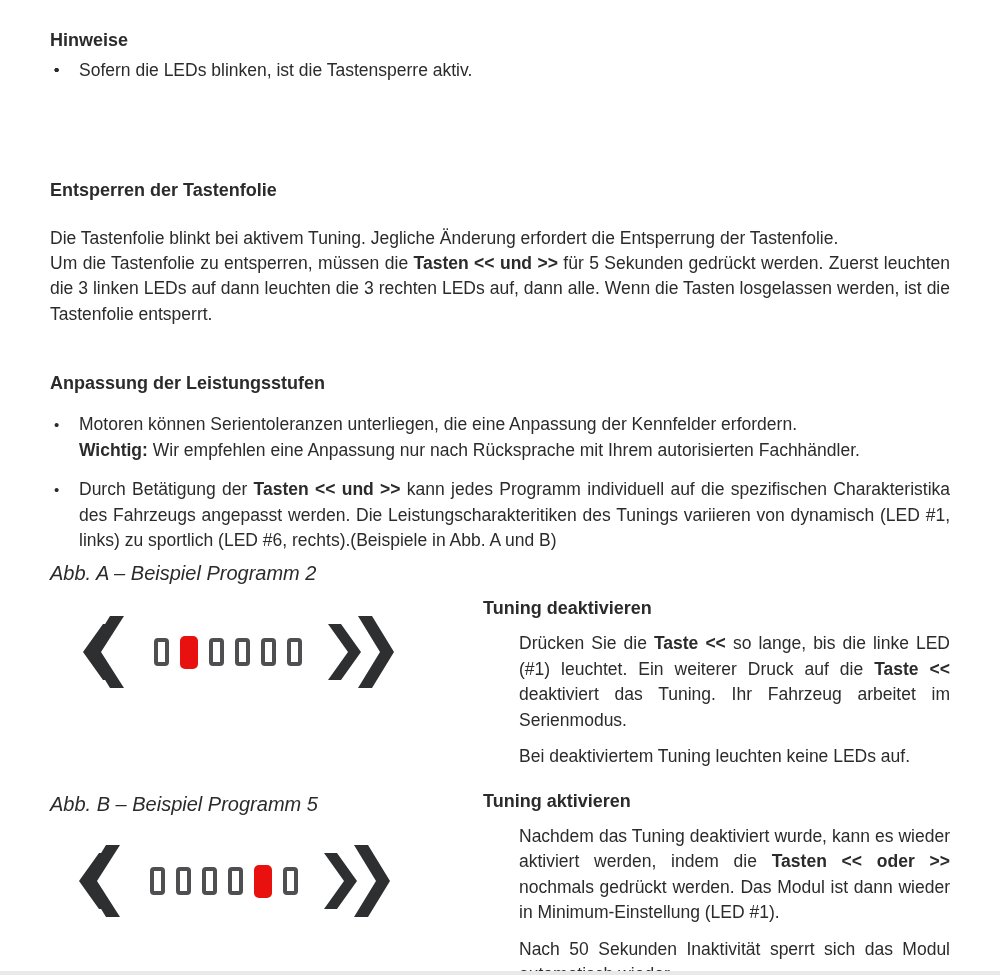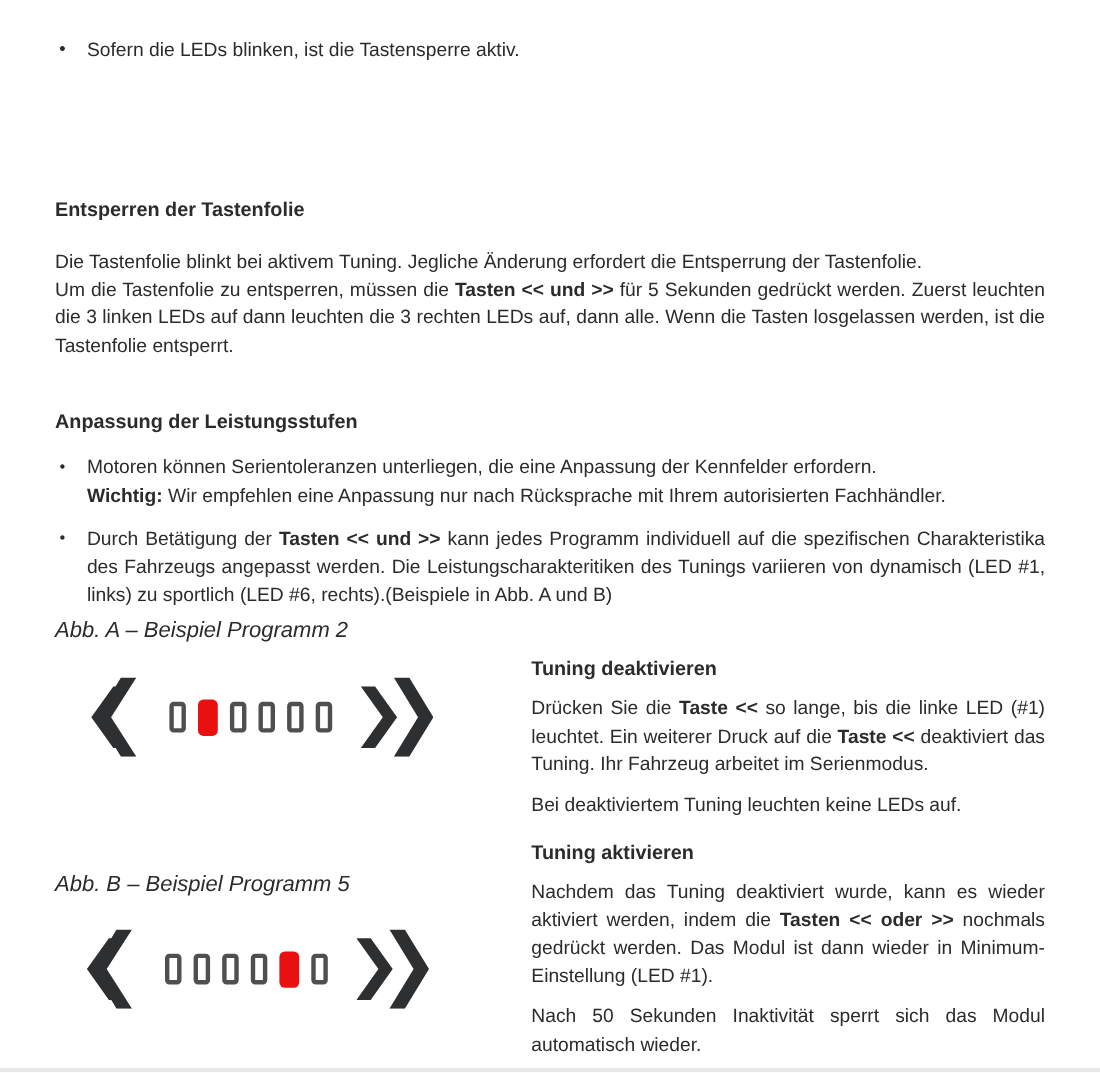--- a/index.html
+++ b/index.html
@@ -58,36 +58,37 @@
   .led.active {
     width:18px; height:33px;
     border:none;
     border-radius:5px;
     background:var(--led-red,#ea1111);
   }
 
   
   .right-col { width:467px; }
   .right-col h3 { margin-bottom:10px; }
-  .right-col .para { margin-bottom:11px; line-height:25.5px; }
+  .right-col .para { margin-bottom:11px; line-height:25.5px;margin-left:36px; }
   .right-col h3.second { margin-top:19px; }
 
   .bottom-edge {
     position:absolute; left:0; bottom:0;
     width:100%; height:4px;
     background:var(--bottom-edge,#e9e9e9);
   }
   b, .b { font-weight:bold; }
 </style>
 </head>
 <body>
 
 <div class="page">
 
   <section class="abs body-col" style="top:28px; left:50px;">
+    <h3 class="doc-h">Hinweise</h3>
     <ul class="doc-list" style="margin-top:2px;">
       <li>
         <span class="bullet-glyph">•</span>
       </li>
       <li>
         <span class="bullet-glyph">•</span>
       </li>
       <li>
         <span class="bullet-glyph">•</span>
         <span><span>Sofern die LEDs blinken, ist die Tastensperre aktiv.</span></span>

